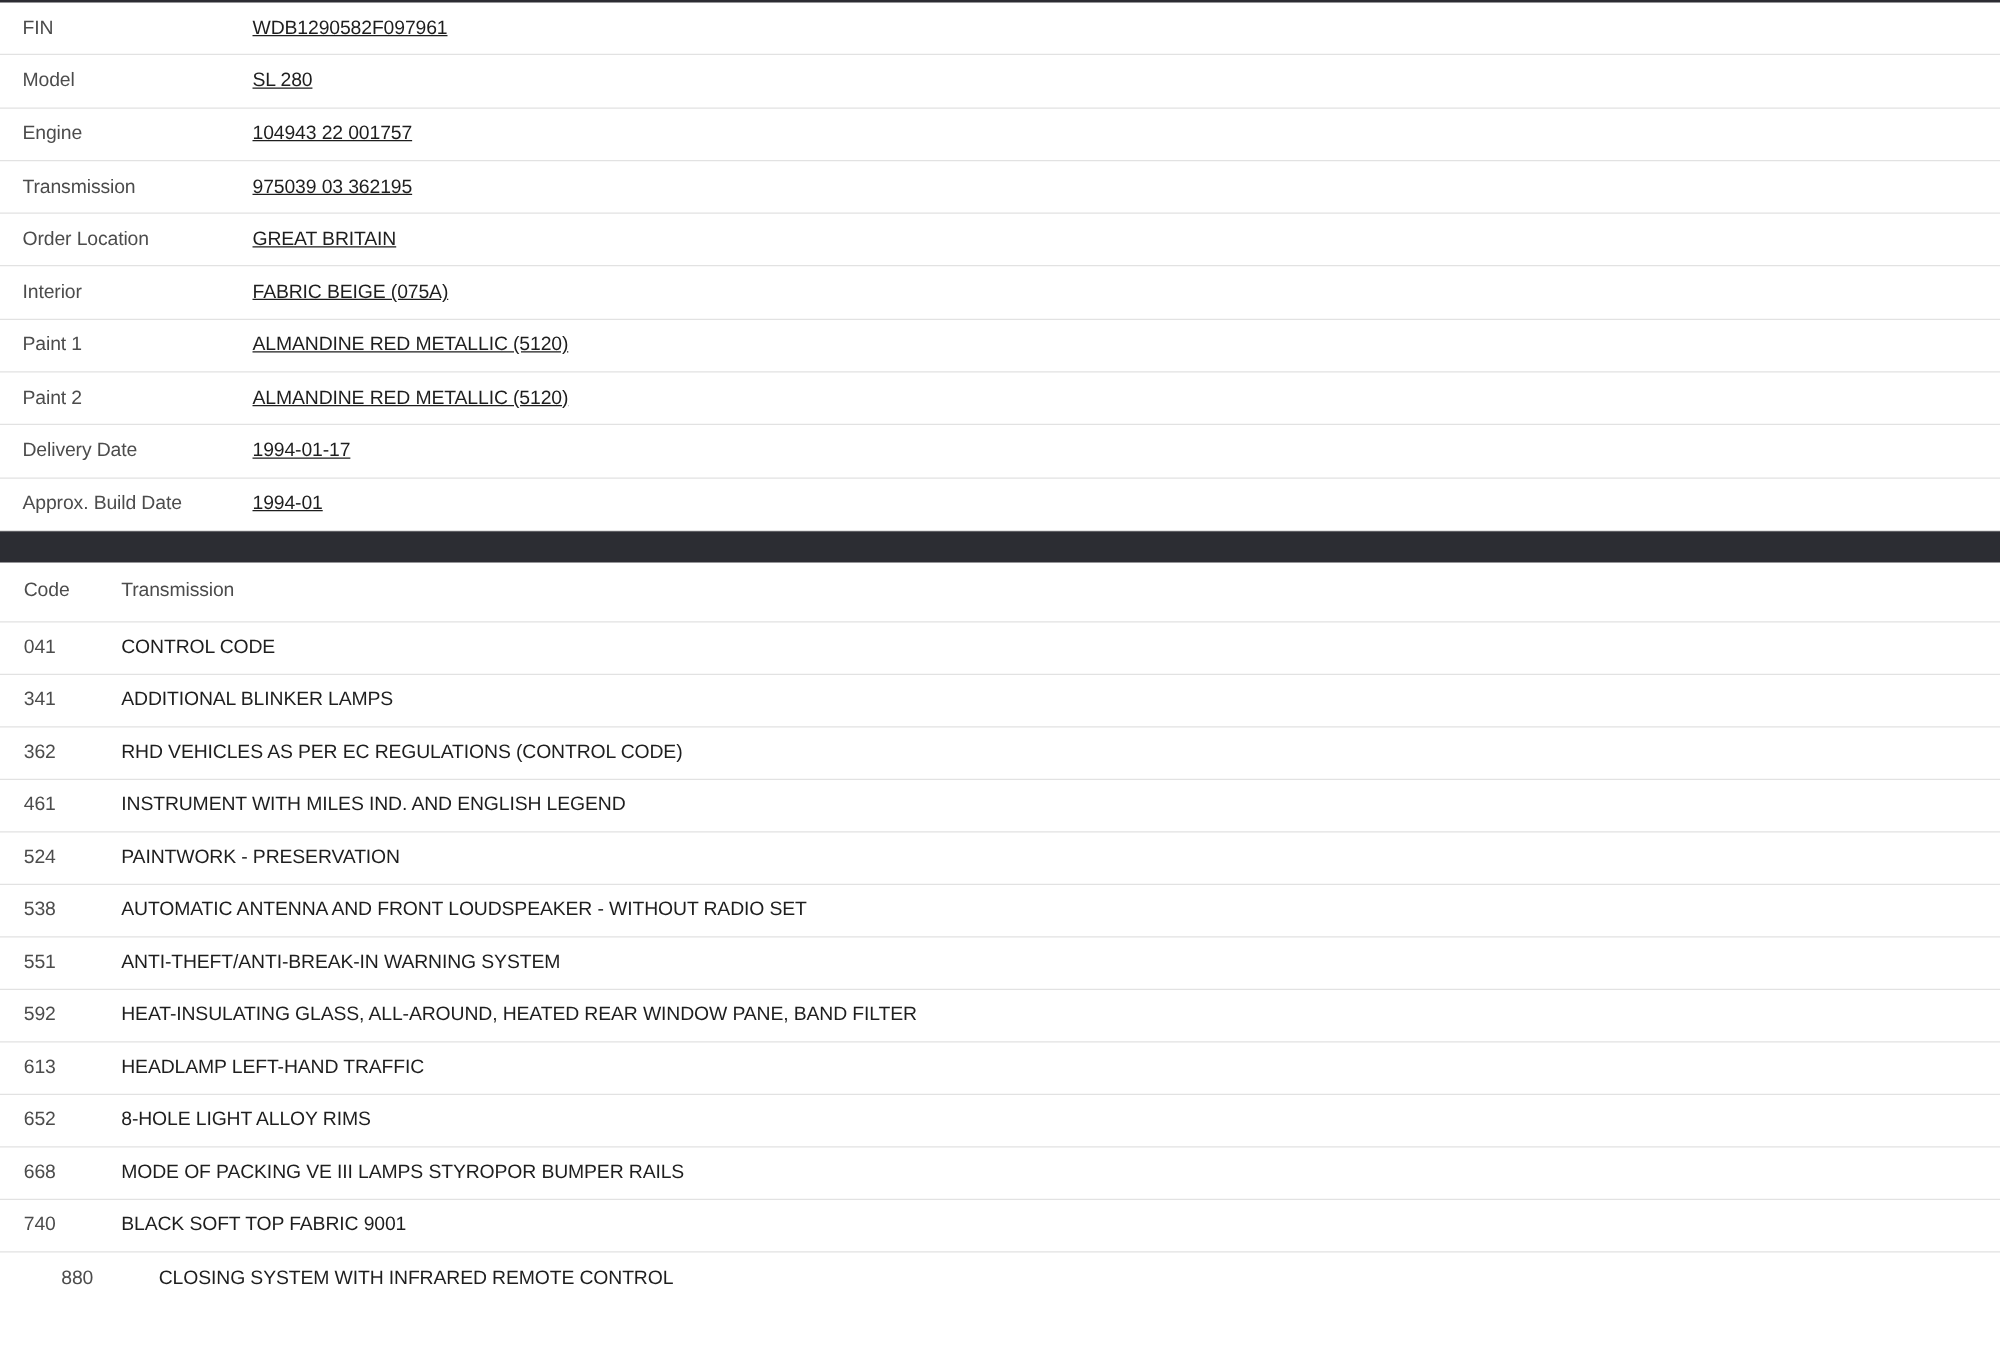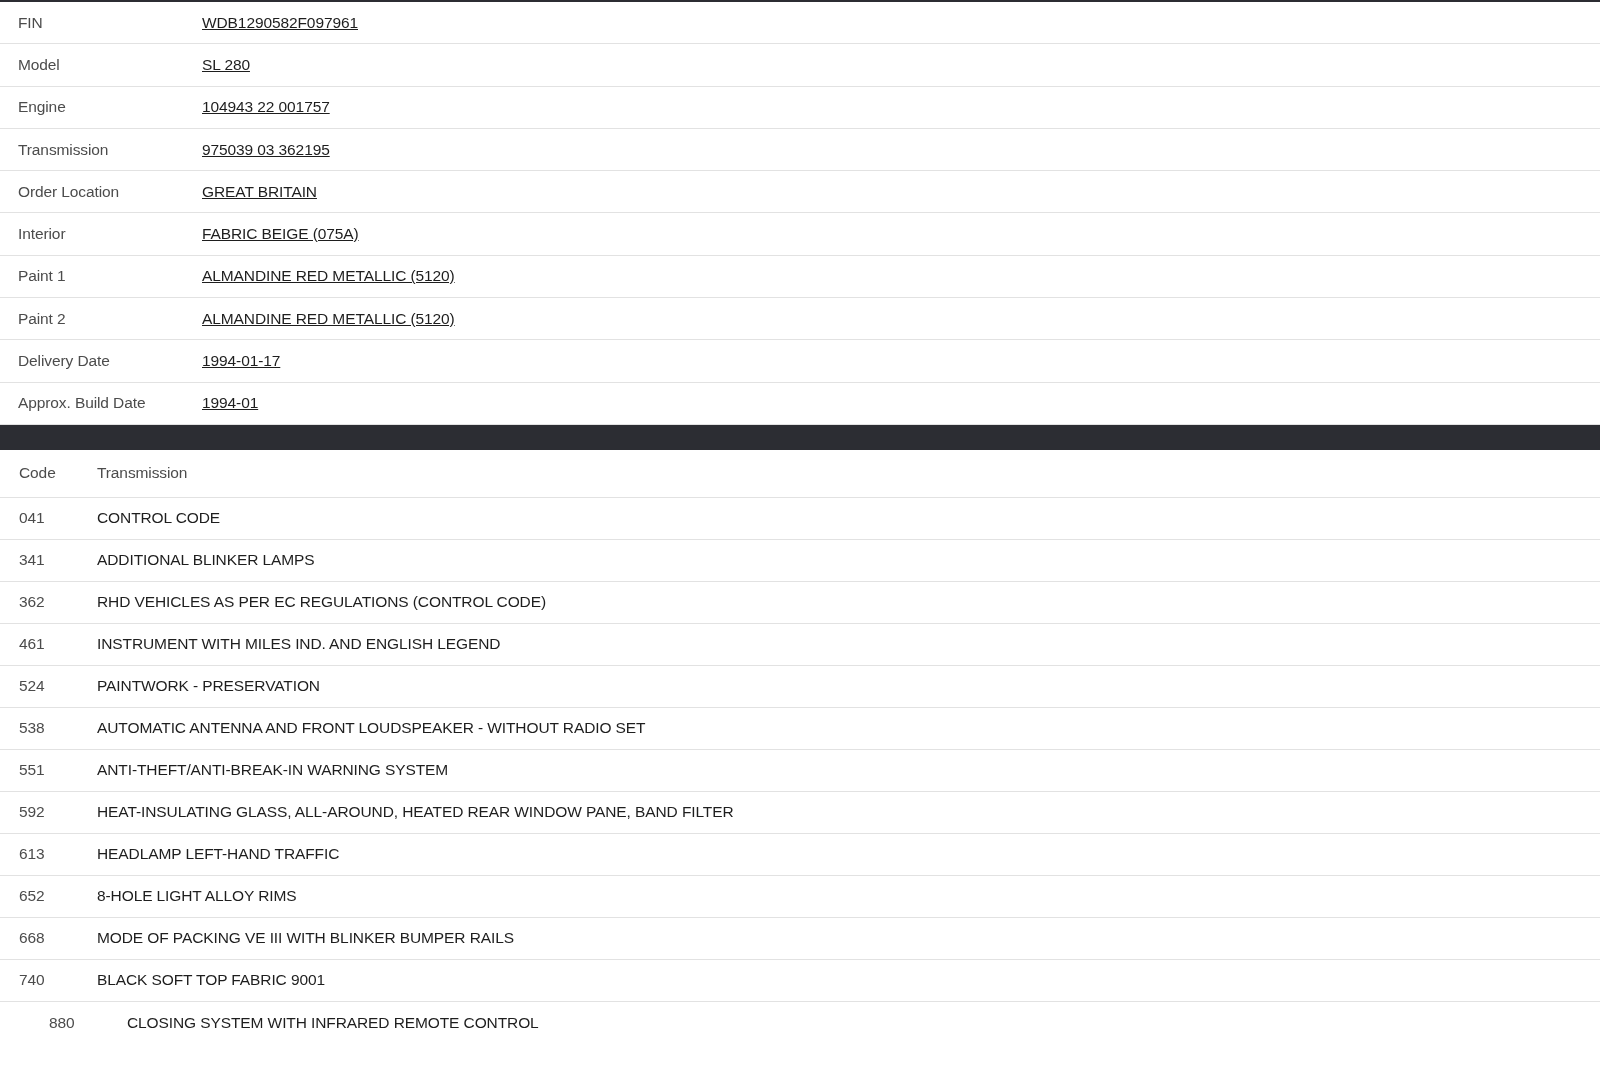--- a/index.html
+++ b/index.html
@@ -143,21 +143,21 @@
     <div class="eq-row">
       <div class="eq-code">613</div>
       <div class="eq-desc">HEADLAMP LEFT-HAND TRAFFIC</div>
     </div>
     <div class="eq-row">
       <div class="eq-code">652</div>
       <div class="eq-desc">8-HOLE LIGHT ALLOY RIMS</div>
     </div>
     <div class="eq-row">
       <div class="eq-code">668</div>
-      <div class="eq-desc">MODE OF PACKING VE III WITH BLINKER BUMPER RAILS</div>
+      <div class="eq-desc">MODE OF PACKING VE III LAMPS STYROPOR BUMPER RAILS</div>
     </div>
     <div class="eq-row">
       <div class="eq-code">740</div>
       <div class="eq-desc">BLACK SOFT TOP FABRIC 9001</div>
     </div>
     <div class="eq-row">
       <div class="eq-code">880</div>
       <div class="eq-desc">CLOSING SYSTEM WITH INFRARED REMOTE CONTROL</div>
     </div>
   </section>

